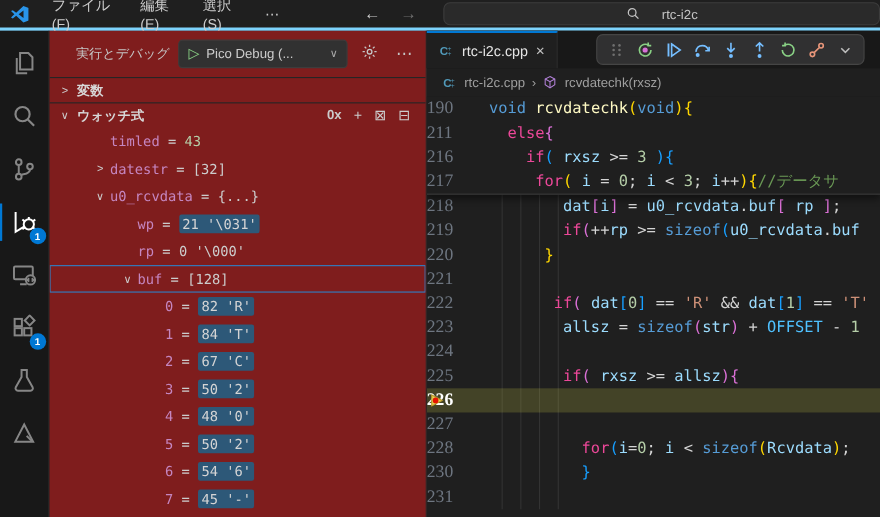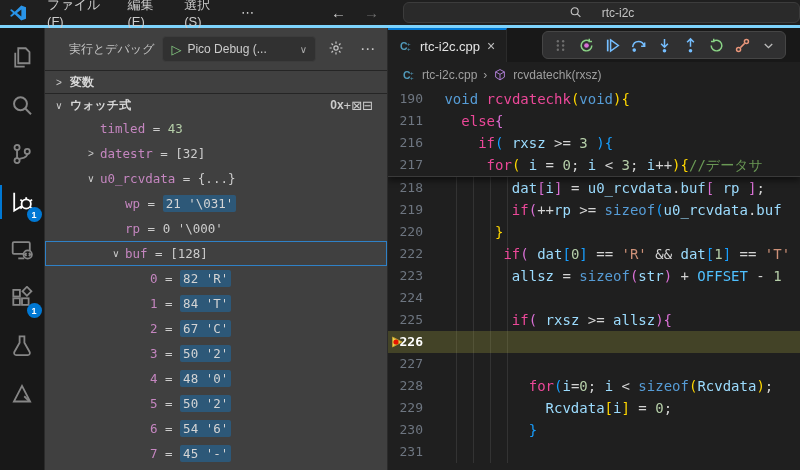--- a/index.html
+++ b/index.html
@@ -29,34 +29,34 @@
     position:relative; color:#868686; }
   .abtn svg { width:24px; height:24px; }
   .abtn.active { color:#ffffff; }
   .abtn.active::before { content:''; position:absolute; left:0; top:7px; bottom:7px;
     width:2px; background:#0078d4; }
   .badge { position:absolute; right:3px; bottom:4px; min-width:15px; height:15px;
     background:#0078d4; color:#fff; border-radius:50%; font-size:9px; display:flex;
     align-items:center; justify-content:center; font-weight:bold; }
 
   
-  .sidebar { width:343px; background:#404040; border-right:1px solid #2b2b2b;
+  .sidebar { width:343px; background:#7f1d1d; border-right:1px solid #2b2b2b;
     flex:0 0 auto; display:flex; flex-direction:column; font-size:12px; overflow:hidden; }
   .side-toolbar { height:42px; display:flex; align-items:center; padding:0 8px 0 24px; gap:8px; }
   .side-title { font-size:12px; color:#c5c5c5; white-space:nowrap; }
   .debug-pill { height:26px; background:#313131; border:1px solid #3c3c3c; border-radius:4px;
     display:flex; align-items:center; gap:6px; padding:0 8px; flex:1; min-width:0; }
   .play-glyph { color:#89d185; font-size:13px; }
   .pill-label { color:#cccccc; font-size:12px; white-space:nowrap; overflow:hidden; }
   .pill-chev { color:#aaaaaa; font-size:10px; margin-left:auto; }
   .tool-icn { color:#c5c5c5; font-size:15px; padding:0 4px; }
   .section-row { height:23px; display:flex; align-items:center; gap:5px; padding-left:8px;
     border-top:1px solid #252525; font-weight:bold; color:#d7d7d7; font-size:12px; }
   .chev { width:12px; font-size:10px; color:#cccccc; font-weight:normal; text-align:center; }
-  .watch-controls { margin-left:auto; margin-right:14px; display:flex; 
+  .watch-controls { margin-left:auto; margin-right:14px; display:flex; gap:11px;
     font-weight:normal; color:#cccccc; font-size:13px; align-items:flex-start; }
   .watch-controls .hexbtn { font-size:12px; font-weight:bold; }
   .watch-rows { flex:1; overflow:hidden; font-family:"DejaVu Sans Mono",monospace; font-size:12.5px; }
   .wrow { height:25px; display:flex; align-items:center; white-space:pre; border:1px solid transparent; }
   .wrow.focused { border-color:#2f81c7; }
   .wchev { width:18px; flex:0 0 auto; font-size:10px; color:#cccccc;
     font-family:"Liberation Sans",sans-serif; text-align:center; }
   .wname { color:#c586c0; }
   .weq { color:#cccccc; }
   .wval { color:#cccccc; }
@@ -78,27 +78,27 @@
     font-size:12px; color:#9f9f9f; flex:0 0 auto; }
   .bc-icon svg { width:14px; height:14px; vertical-align:-2px; }
 
   .code { flex:1; min-height:0; font-family:"DejaVu Sans Mono",monospace; font-size:14px;
     position:relative; overflow:hidden; }
   .sticky { border-bottom:1px solid #3a3a3a; box-shadow:0 4px 6px rgba(0,0,0,.45);
     position:relative; z-index:5; background:#1f1f1f; }
   .lines { position:relative; }
   .guide { position:absolute; top:0; bottom:0; width:1px; background:#333333; }
   .cl { height:22px; line-height:22px; display:flex; white-space:pre; position:relative; }
-  .lnum { width:48px; flex:0 0 auto; text-align:right; padding-right:13px; color:#6e7681;
-    font-size:13px; }
+  .lnum { width:48px; flex:0 0 auto; padding-right:13px; color:#6e7681;
+    font-size:16px;font-family:Liberation Serif, serif; }
   .cl.current { background:rgba(255,255,80,0.16); }
   .cl.current .lnum { color:#ffffff; font-weight:bold; }
   .curpos { position:absolute; left:2px; top:3px; width:16px; height:16px; }
   .ltext { flex:1; overflow:hidden; color:#d4d4d4; }
-  .c-kw  { color:#569cd6; } .c-ctrl{ color:#ec4899; } .c-fn { color:#ec4899; }
+  .c-kw  { color:#569cd6; } .c-ctrl{ color:#ec4899; } .c-fn { color:#fef9c3; }
   .c-var { color:#9cdcfe; } .c-num { color:#b5cea8; } .c-str { color:#ce9178; }
   .c-cmt { color:#6a9955; } .c-pun { color:#d4d4d4; } .c-mac { color:#4fc1ff; }
   .c-b1  { color:#ffd700; } .c-b2  { color:#da70d6; } .c-b3  { color:#179fff; }
 </style>
 </head>
 <body>
 
 <div class="window">
 
   <div class="titlebar">
@@ -339,30 +339,30 @@
             <div class="cl"><span class="lnum">217</span><span class="ltext"><span>      </span><span class="c-ctrl">for</span><span class="c-b1">(</span><span> </span><span class="c-var">i</span><span class="c-pun"> = </span><span class="c-num">0</span><span class="c-pun">; </span><span class="c-var">i</span><span class="c-pun"> &lt; </span><span class="c-num">3</span><span class="c-pun">; </span><span class="c-var">i</span><span class="c-pun">++</span><span class="c-b1">){</span><span class="c-cmt">//データサ</span></span></div>
           </div>
         <div class="lines" id="code-lines">
           <div class="guide" style="left:68px"></div>
           <div class="guide" style="left:85px"></div>
           <div class="guide" style="left:102px"></div>
           <div class="guide" style="left:119px"></div>
         <div class="cl"><span class="lnum">218</span><span class="ltext"><span>         </span><span class="c-var">dat</span><span class="c-b2">[</span><span class="c-var">i</span><span class="c-b2">]</span><span class="c-pun"> = </span><span class="c-var">u0_rcvdata</span><span class="c-pun">.</span><span class="c-var">buf</span><span class="c-b2">[ </span><span class="c-var">rp</span><span class="c-b2"> ]</span><span class="c-pun">;</span></span></div>
             <div class="cl"><span class="lnum">219</span><span class="ltext"><span>         </span><span class="c-ctrl">if</span><span class="c-b2">(</span><span class="c-pun">++</span><span class="c-var">rp</span><span class="c-pun"> &gt;= </span><span class="c-kw">sizeof</span><span class="c-b3">(</span><span class="c-var">u0_rcvdata</span><span class="c-pun">.</span><span class="c-var">buf</span></span></div>
             <div class="cl"><span class="lnum">220</span><span class="ltext"><span>       </span><span class="c-b1">}</span></span></div>
+            <div class="cl"><span class="lnum">221</span><span class="ltext"></span></div>
             <div class="cl"><span class="lnum">222</span><span class="ltext"><span>        </span><span class="c-ctrl">if</span><span class="c-b2">(</span><span> </span><span class="c-var">dat</span><span class="c-b3">[</span><span class="c-num">0</span><span class="c-b3">]</span><span class="c-pun"> == </span><span class="c-str">'R'</span><span class="c-pun"> &amp;&amp; </span><span class="c-var">dat</span><span class="c-b3">[</span><span class="c-num">1</span><span class="c-b3">]</span><span class="c-pun"> == </span><span class="c-str">'T'</span></span></div>
             <div class="cl"><span class="lnum">223</span><span class="ltext"><span>         </span><span class="c-var">allsz</span><span class="c-pun"> = </span><span class="c-kw">sizeof</span><span class="c-b2">(</span><span class="c-var">str</span><span class="c-b2">)</span><span class="c-pun"> + </span><span class="c-mac">OFFSET</span><span class="c-pun"> - </span><span class="c-num">1</span></span></div>
             <div class="cl"><span class="lnum">224</span><span class="ltext"></span></div>
             <div class="cl"><span class="lnum">225</span><span class="ltext"><span>         </span><span class="c-ctrl">if</span><span class="c-b2">(</span><span> </span><span class="c-var">rxsz</span><span class="c-pun"> &gt;= </span><span class="c-var">allsz</span><span class="c-b2">){</span></span></div>
             <div class="cl current"><span class="curpos"><svg viewBox="0 0 16 16">
                   <path d="M2.5 3v10l9.5-5z" fill="#e8d44d" stroke="#b89a2e"></path>
                   <circle cx="6" cy="8" r="2.6" fill="#e51400"></circle>
                 </svg></span><span class="lnum">226</span></div>
             <div class="cl"><span class="lnum">227</span><span class="ltext"></span></div>
             <div class="cl"><span class="lnum">228</span><span class="ltext"><span>           </span><span class="c-ctrl">for</span><span class="c-b3">(</span><span class="c-var">i</span><span class="c-pun">=</span><span class="c-num">0</span><span class="c-pun">; </span><span class="c-var">i</span><span class="c-pun"> &lt; </span><span class="c-kw">sizeof</span><span class="c-b1">(</span><span class="c-var">Rcvdata</span><span class="c-b1">)</span><span class="c-pun">;</span></span></div>
-            <div class="cl"><span class="lnum">229</span><span class="ltext"><span>             </span><span class="c-var">Rcvdata</span><span class="c-b1">[</span><span class="c-var">i</span><span class="c-b1">]</span><span class="c-pun"> = </span><span class="c-num">0</span><span class="c-pun">;</span></span></div>
             <div class="cl"><span class="lnum">230</span><span class="ltext"><span>           </span><span class="c-b3">}</span></span></div>
             <div class="cl"><span class="lnum">231</span><span class="ltext"></span></div>
           </div>
       </div>
     </div>
   </div>
 </div>
 
 </body></html>

